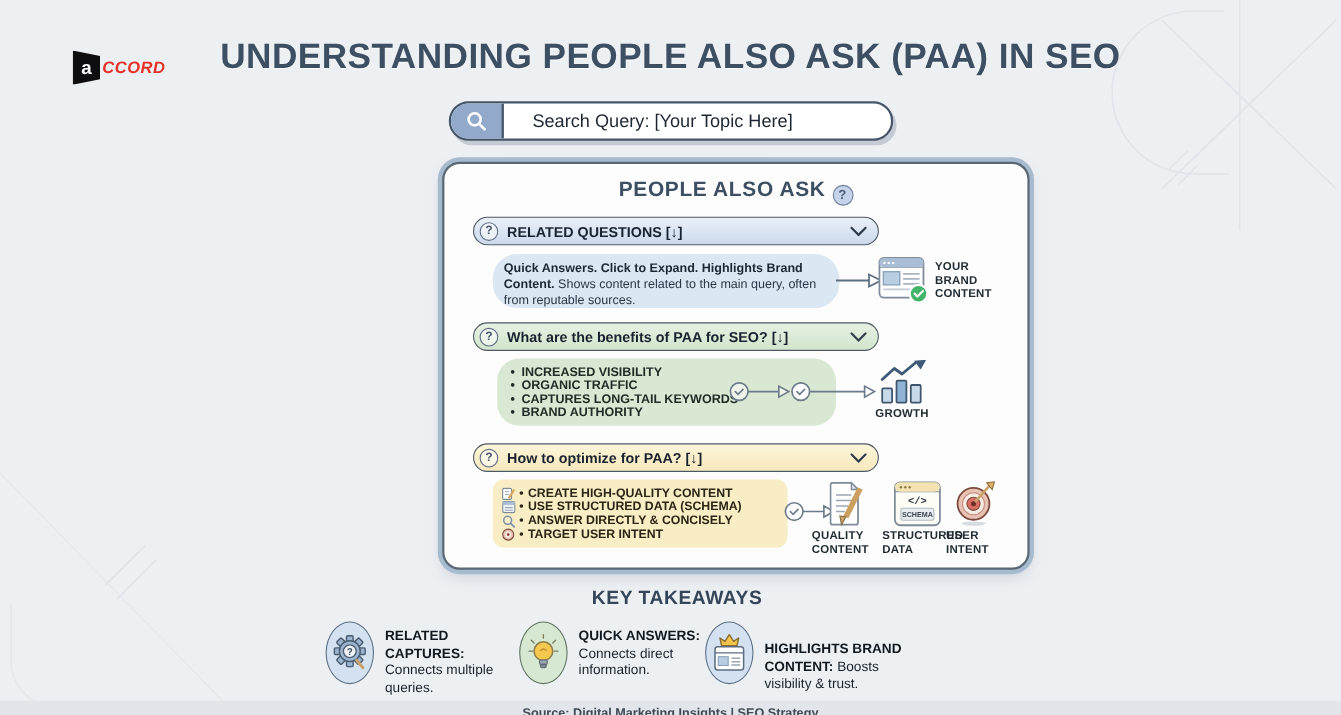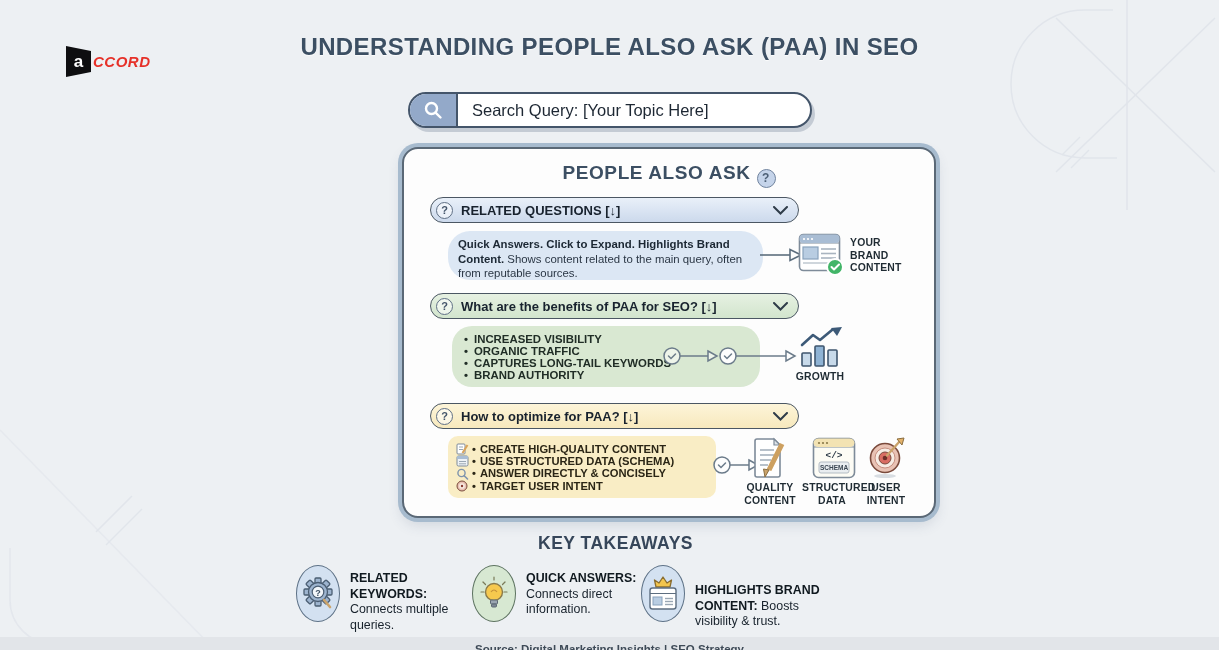--- a/index.html
+++ b/index.html
@@ -21,30 +21,30 @@
     width:25px; height:31px; background:#0e0e10; color:#fff;
     clip-path:polygon(0 0, 100% 16%, 100% 84%, 0 100%);
     display:flex; align-items:center; justify-content:center;
     font-size:17px; font-weight:bold;
   }
   #logo-text { color:#e63129; font-style:italic; font-weight:bold; font-size:15px; letter-spacing:.5px; margin-left:2px; }
 
   
   #main-title {
     left:0; right:0; top:33px; text-align:center;
-    font-size:24px; font-weight:bold; color:#3c4f63; letter-spacing:.4px;
+    font-size:32px; font-weight:bold; color:#3c4f63; letter-spacing:.4px;
     text-shadow:0 1px 1px rgba(255,255,255,.8);
   }
 
   
   #search-bar {
     left:408px; top:92px; width:404px; height:36px;
     background:#fff; border:2px solid #44556a; border-radius:20px;
     box-shadow:3px 4px 0 rgba(120,135,155,.35);
-    display:flex; align-items:center; overflow:hidden;
+    display:flex; align-items:center; overflow:hidden;gap:12px;
   }
   #search-icon-seg {
     width:48px; height:100%; background:#93a9c9; flex:0 0 auto;
     display:flex; align-items:center; justify-content:center;
     border-right:2px solid #44556a;
   }
   #search-text { font-size:16.5px; color:#1d2733; padding-left:14px; white-space:nowrap; }
 
   
   #paa-panel {
@@ -106,21 +106,21 @@
   }
   #answer-box-3 li .mini-ic { width:13px; height:12px; margin-right:3px; flex:0 0 auto; }
   #answer-box-3 li .bdot { margin-right:4px; }
 
   .result-label {
     position:absolute; font-size:10.4px; font-weight:bold; color:#1f2b33;
     line-height:1.22; letter-spacing:.2px;
   }
   #brand-label { left:446px; top:88px; width:64px; }
   #growth-label { left:384px; top:222px; width:64px; text-align:center; }
-  .icon-caption { text-align:center; }
+  .icon-caption { text-align:left; }
   #cap-quality    { left:334px; top:333px; width:64px; }
   #cap-structured { left:398px; top:333px; width:60px; }
   #cap-user       { left:456px; top:333px; width:52px; }
 
   
   #takeaways-title {
     left:0; right:0; top:533px; text-align:center;
     font-size:17.5px; font-weight:bold; color:#36465a; letter-spacing:.5px;padding-left:12px;
   }
   .tk-item { position:absolute; top:565px; display:flex; }
@@ -370,21 +370,21 @@
         <rect x="6" y="21" width="6" height="6" rx="1" transform="rotate(45 9 24)"></rect>
         <rect x="22" y="21" width="6" height="6" rx="1" transform="rotate(-45 25 24)"></rect>
         <circle cx="17" cy="16" r="9.5"></circle>
       </g>
       <circle cx="17" cy="16" r="5.8" fill="#f2f6fa" stroke="#4a5d72" stroke-width="1.2"></circle>
       <text x="17" y="19.5" text-anchor="middle" font-size="9" font-weight="bold" fill="#3c4f63">?</text>
       <line x1="23" y1="24" x2="29" y2="31" stroke="#caa36b" stroke-width="2.6" stroke-linecap="round"></line>
     </svg>
   </div>
   <div class="tk-text">
-    <b>RELATED KEYWORDS:</b> <span>Connects multiple queries.</span>
+    <b>RELATED CAPTURES:</b> <span>Connects multiple queries.</span>
   </div>
 </div>
 
 <div id="tk-2" class="tk-item">
   <div class="tk-circle green">
     <svg width="30" height="38" viewBox="0 0 30 38">
       <g stroke="#7a7a58" stroke-width="1.2" stroke-linecap="round">
         <line x1="15" y1="2" x2="15" y2="5"></line>
         <line x1="4" y1="7" x2="6.5" y2="9.5"></line>
         <line x1="26" y1="7" x2="23.5" y2="9.5"></line>

